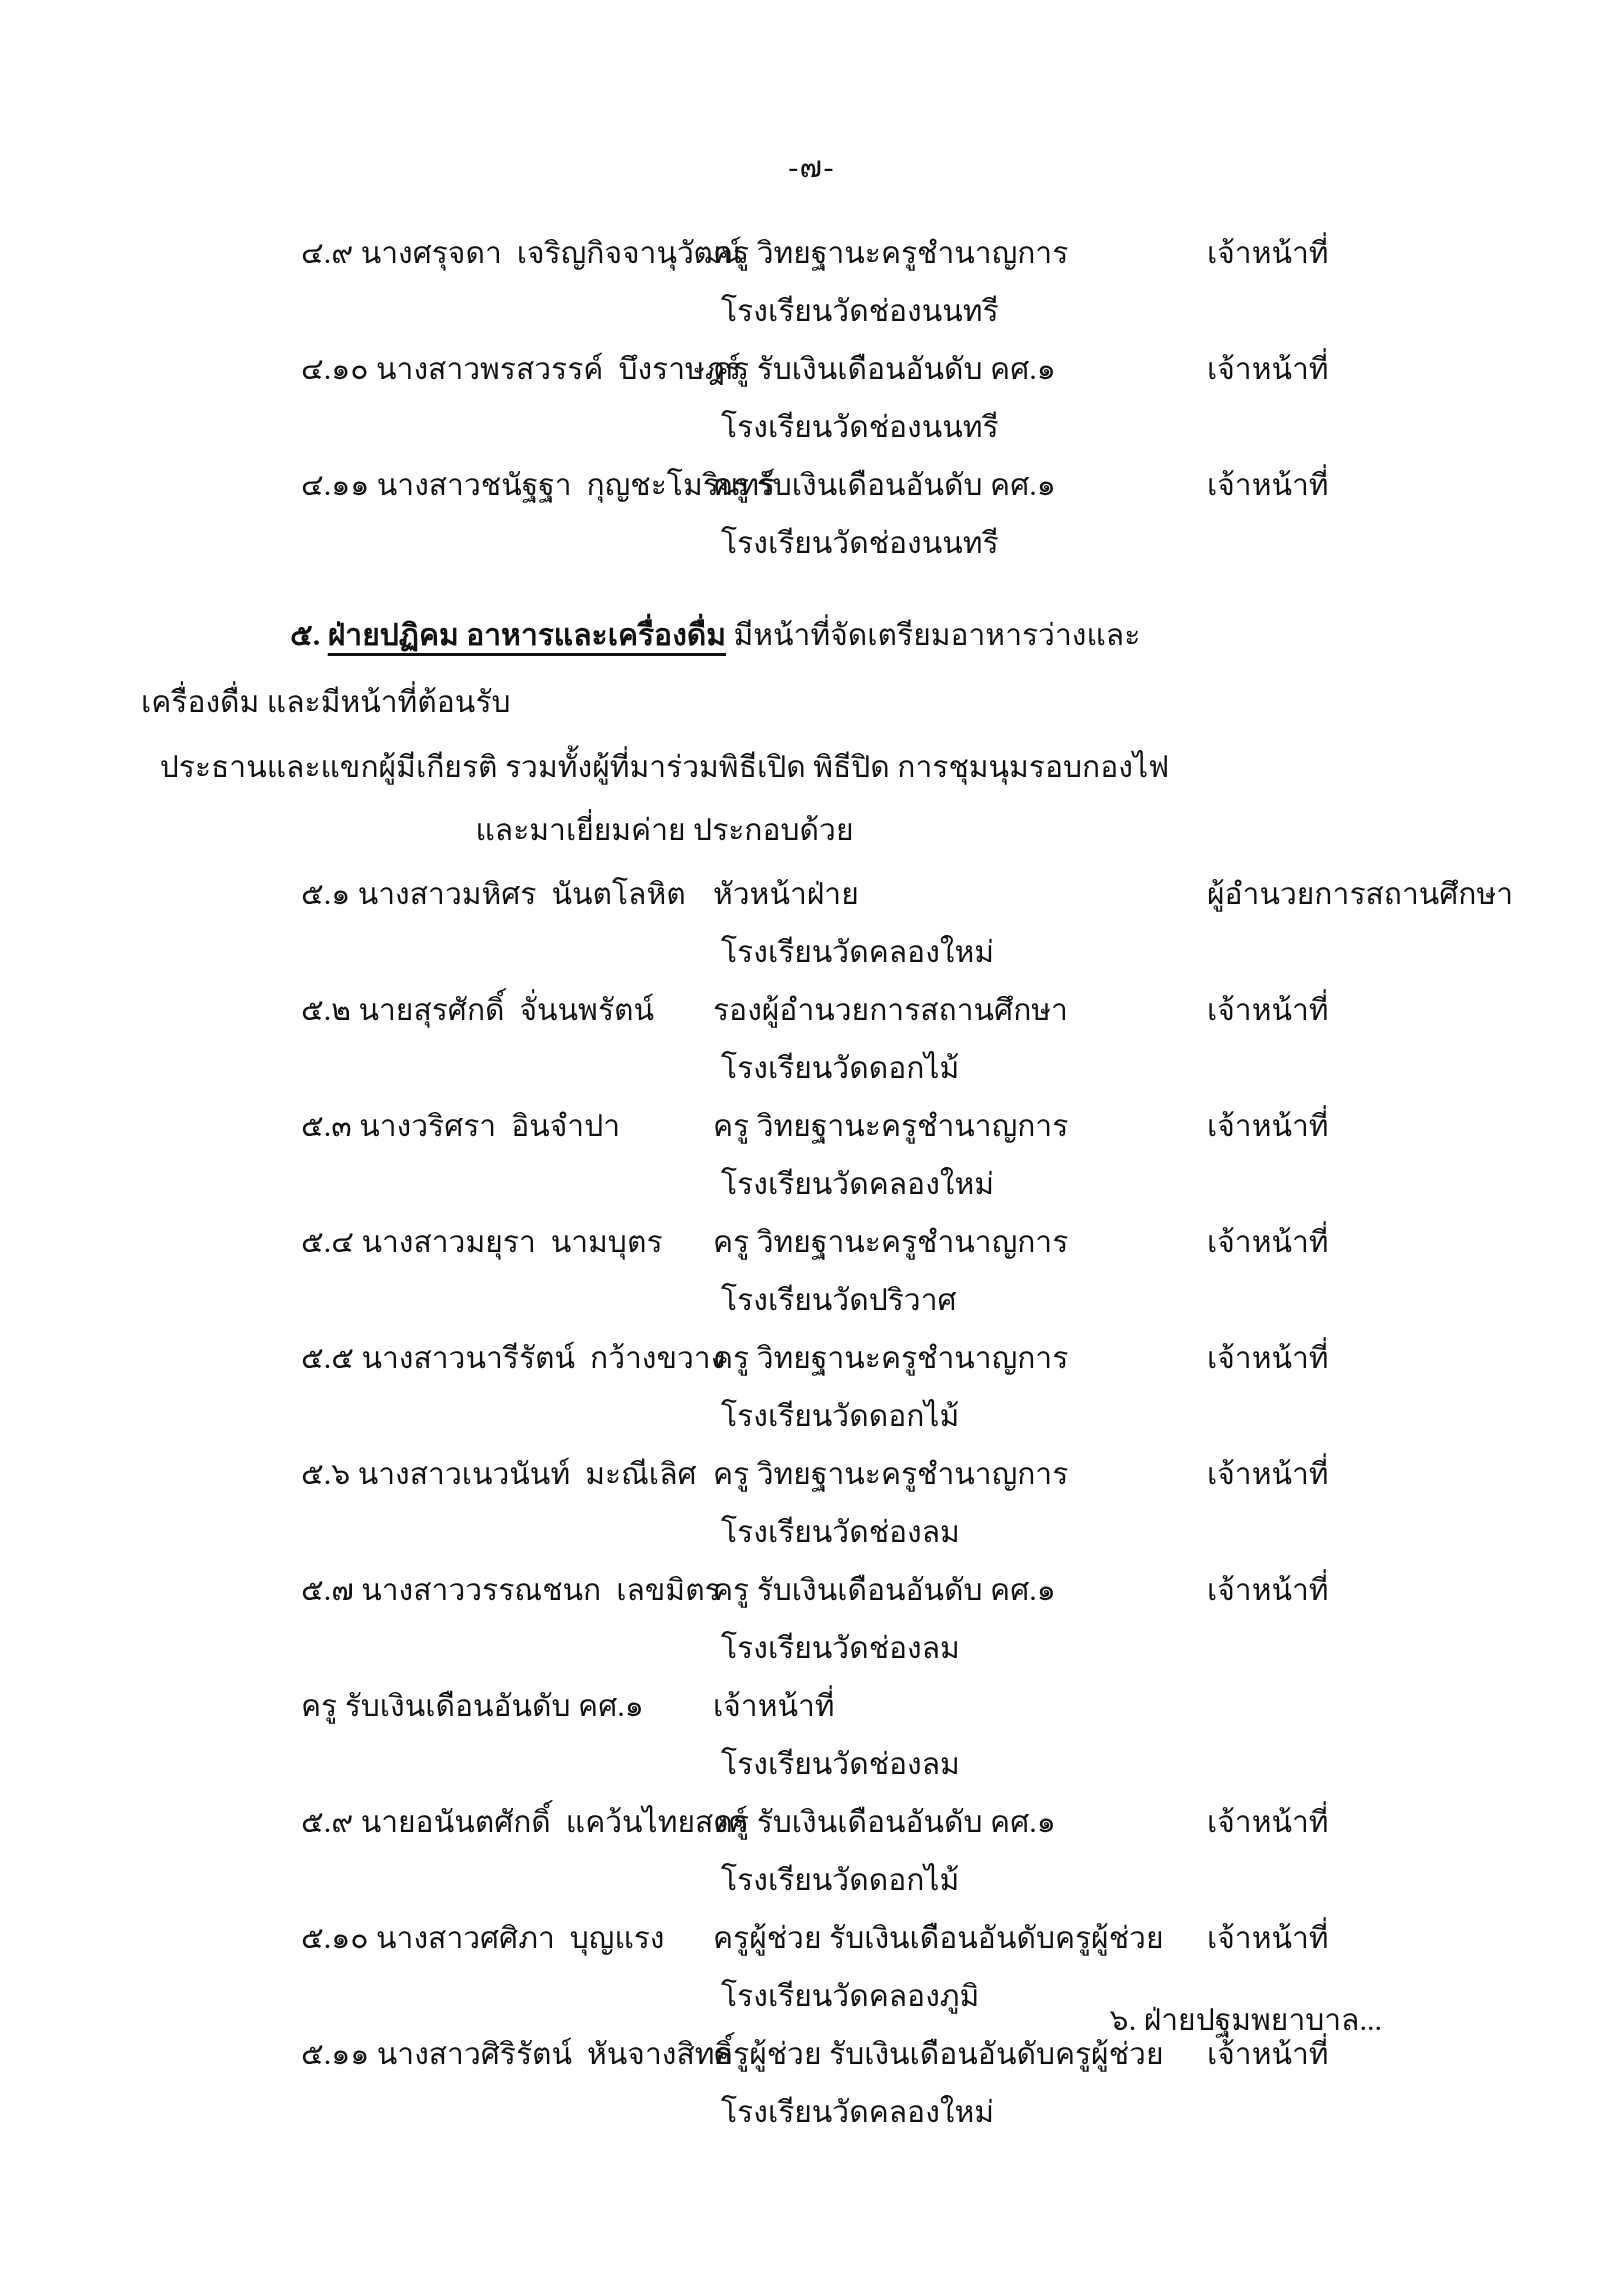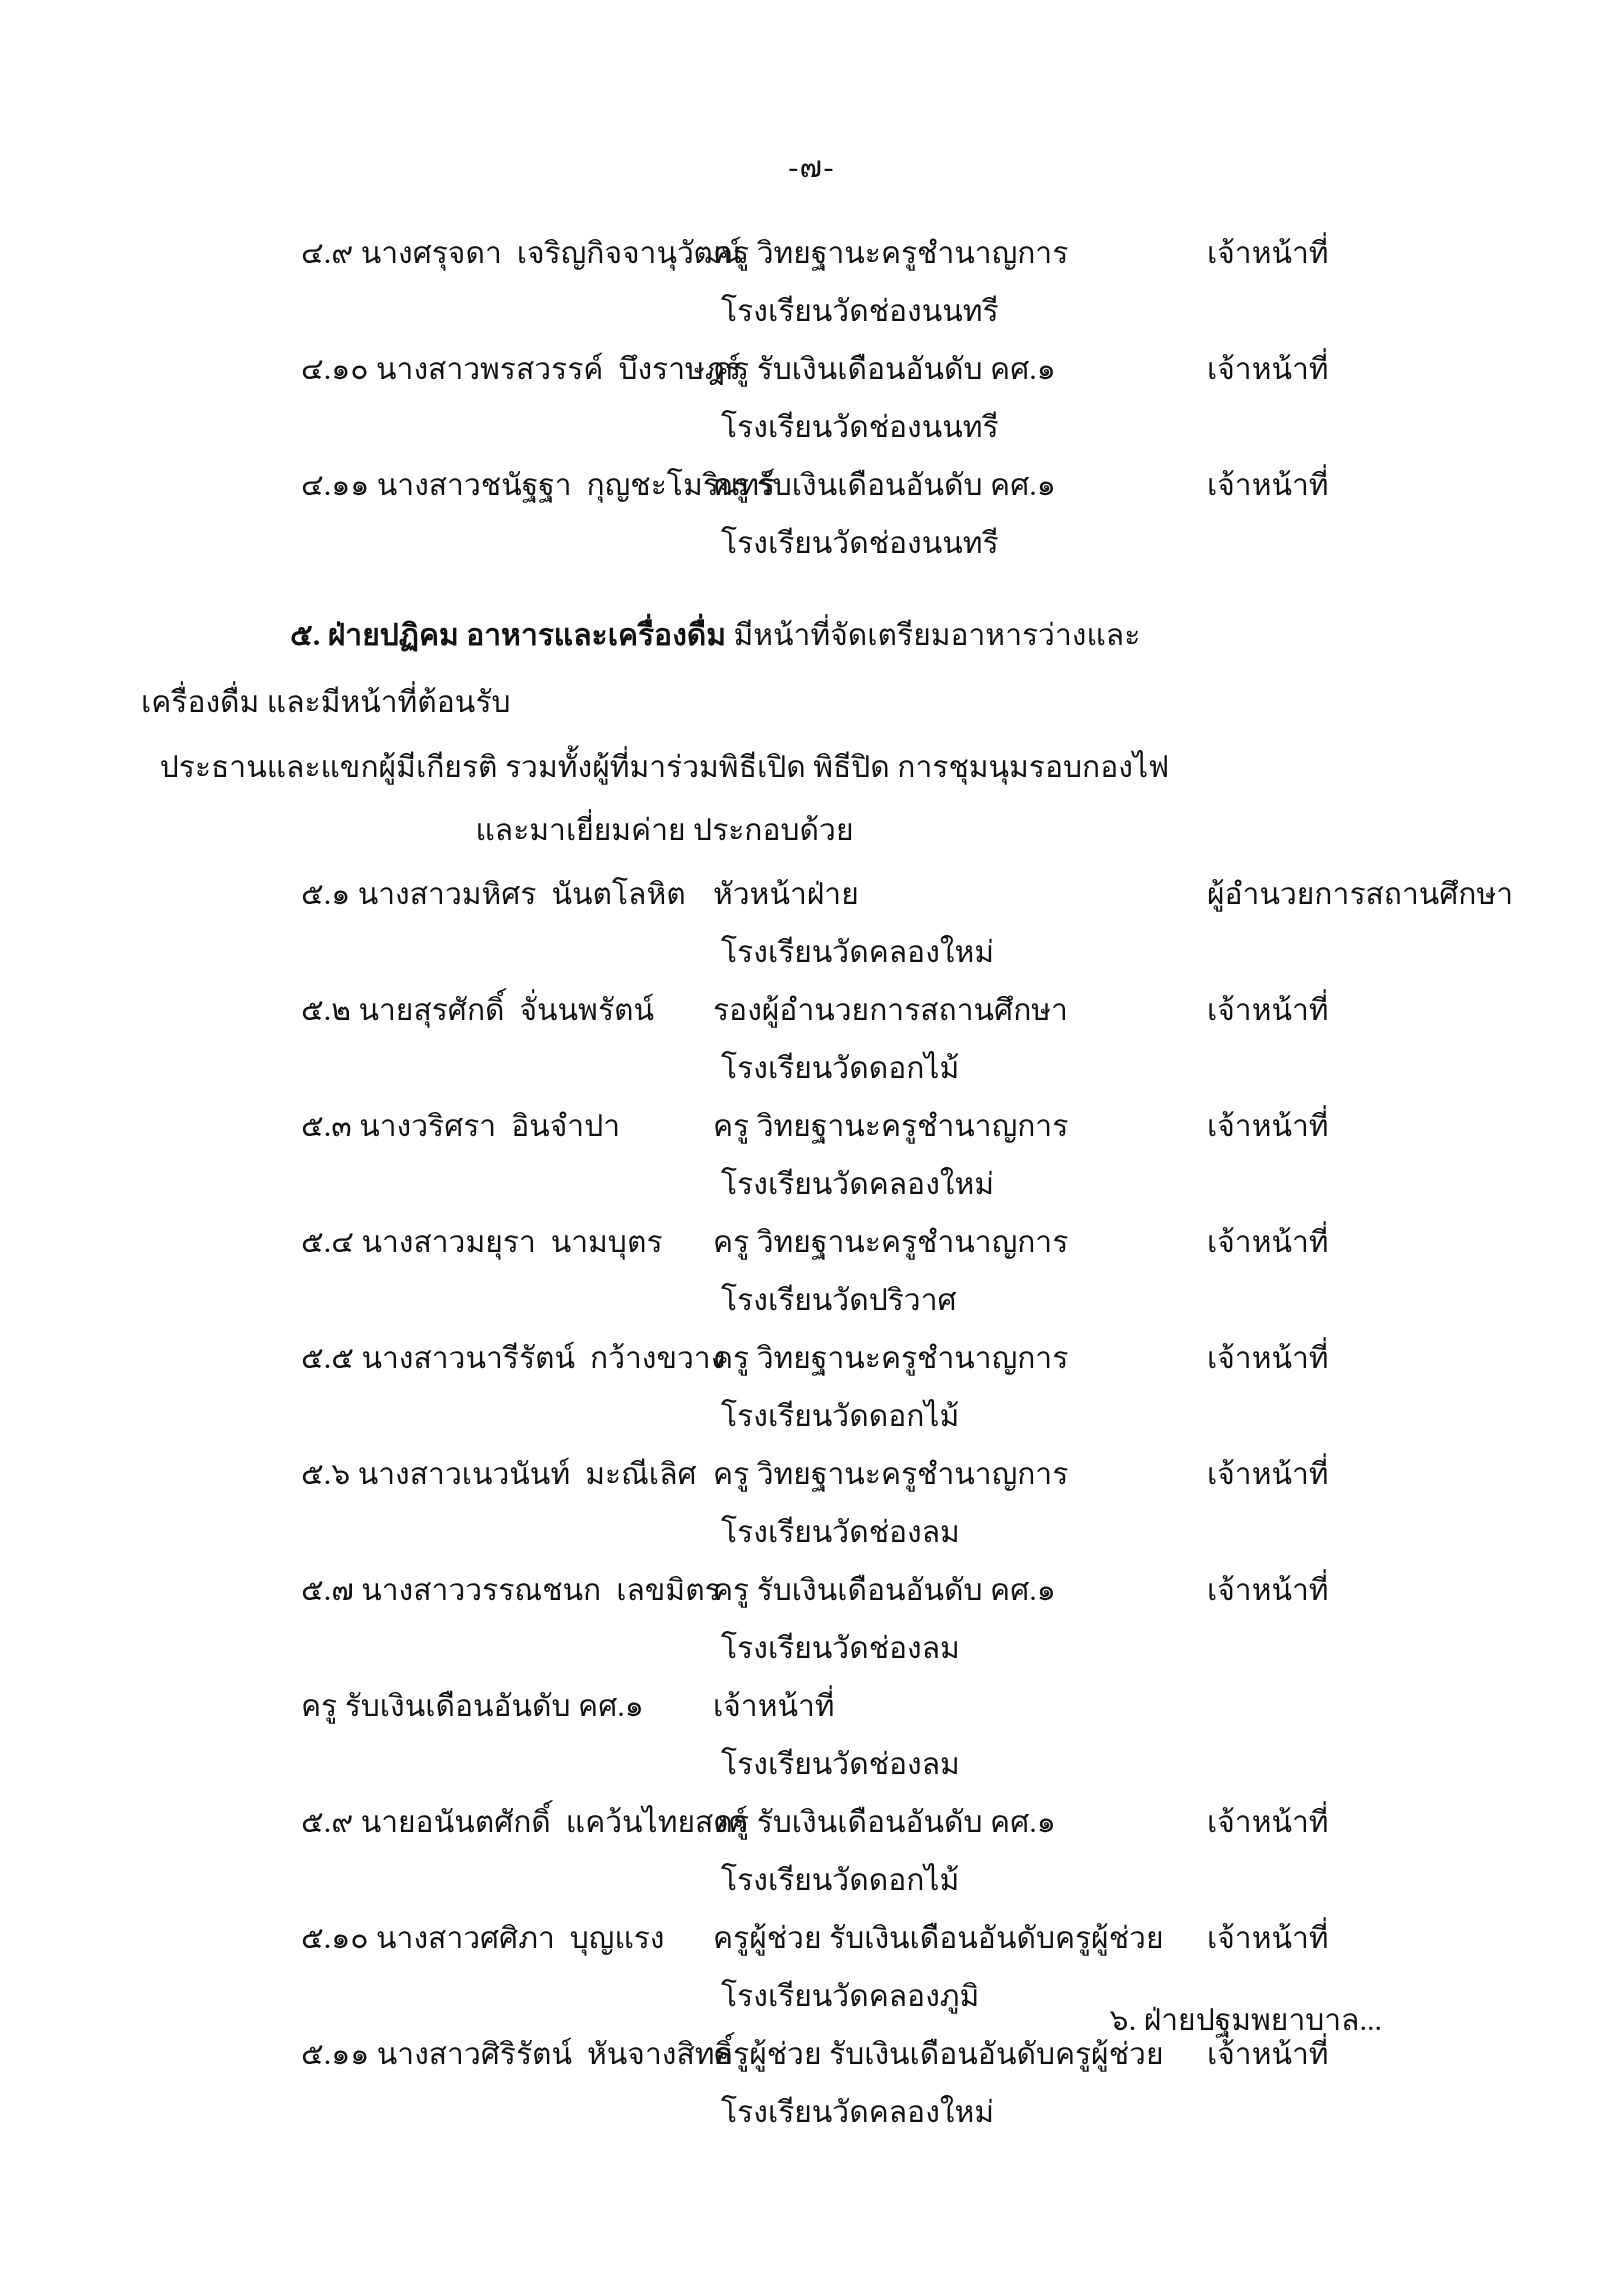--- a/index.html
+++ b/index.html
@@ -53,20 +53,21 @@
     line-height: 67px;
   }
   .section-head-line {
     text-indent: 149px;
   }
   .section-head-line .sec-no {
     font-weight: bold;
   }
   .section-head-line .sec-title {
     font-weight: bold;
+    text-decoration: underline;
     text-underline-offset: 7.9px;
     text-align: center;
   }
   .section-desc2 {
     line-height: 63px;
     text-align: center;
   }
   .section5-list {
     margin-top: 3.9px;
   }

